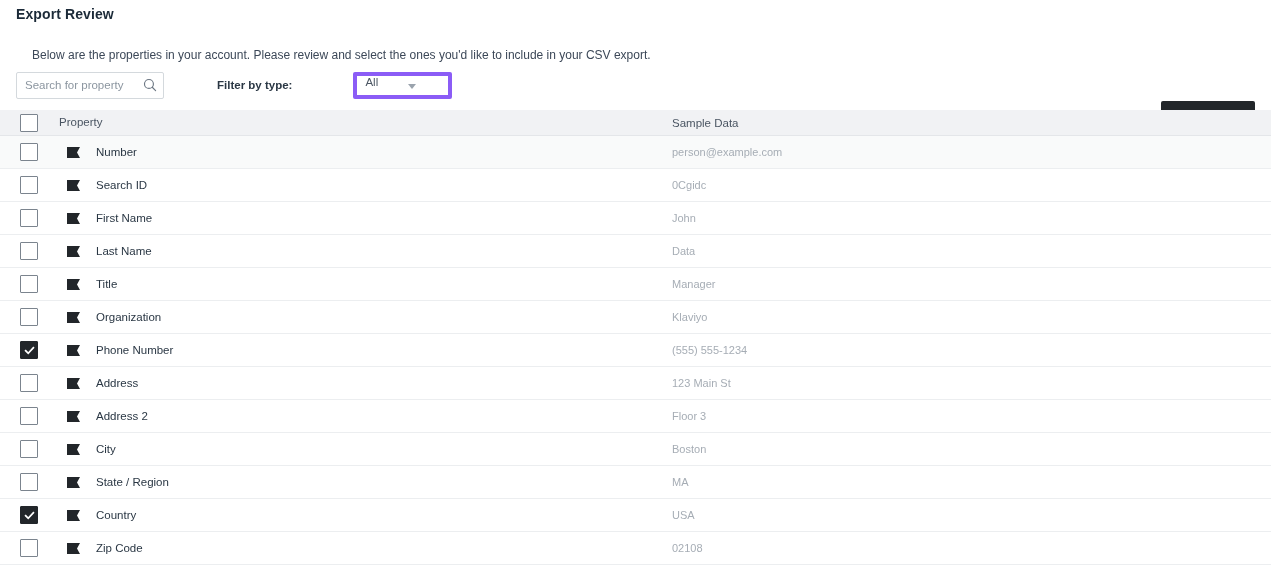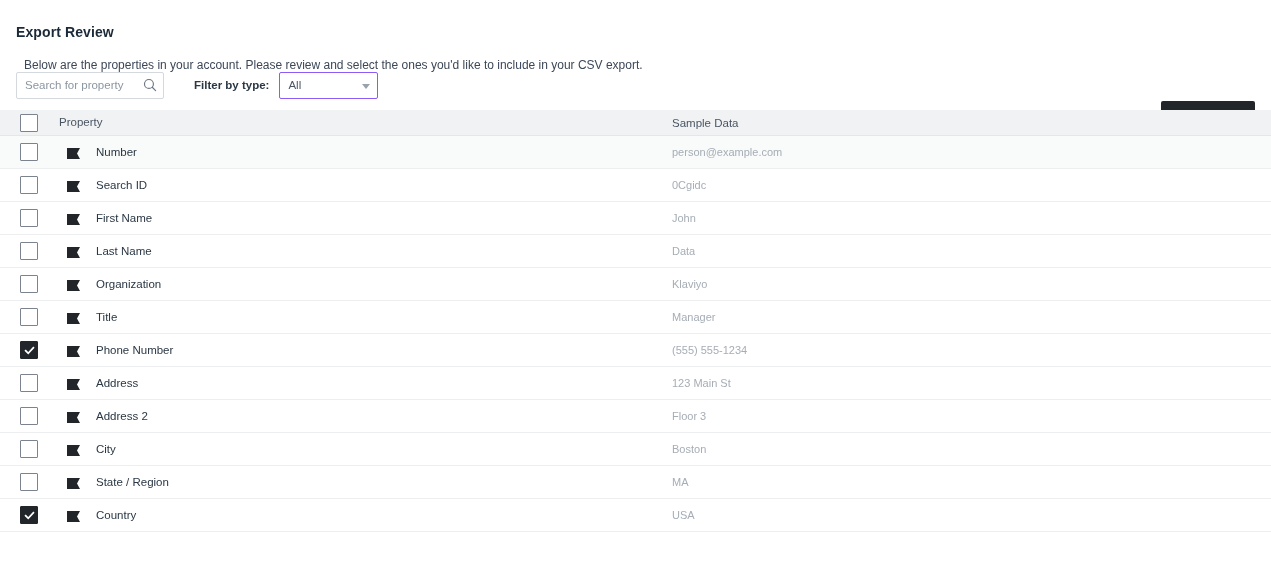--- a/index.html
+++ b/index.html
@@ -23,42 +23,43 @@
 
   
   .header {
     padding: 0 16px;
   }
   .page-title {
     font-size: 14px;
     font-weight: bold;
     color: #1b2a38;
     margin: 0;
-    padding-top: 24px;
+    padding-top: 6px;
     line-height: 16px;
     letter-spacing: 0.1px;
   }
   .page-subtitle {
     font-size: 12px;
     color: #3c4858;
-    margin: 8px;
+    margin: 16px;
     padding-top: 10px;
     line-height: 14px;
   }
 
   
   .toolbar {
     position: absolute;
     left: 0;
     top: 62px;
     width: 1271px;
     height: 46px;
     padding: 0 16px;
     display: flex;
     align-items: center;
+    gap: 23px;
   }
   .search-wrap {
     position: relative;
     width: 148px;
     height: 27px;
   }
   .search-input {
     width: 148px;
     height: 27px;
     border: 1px solid #d4d9dd;
@@ -88,28 +89,29 @@
   }
   .select-wrap {
     position: relative;
     margin-left: 10px;
     width: 99px;
     height: 27px;
   }
   .select-box {
     width: 99px;
     height: 27px;
-    border: 1px solid #8b5cf6;
+    border: 4px solid #8b5cf6;
     border-radius: 2px;
     background: #ffffff;
     font-size: 11.5px;
     color: #4a5562;
     padding: 0 22px 0 8px;
     display: flex;
-    align-items: center;
+    align-items: flex-start;
+    margin-left: 28px;
   }
   .select-caret {
     position: absolute;
     right: 8px;
     top: 12px;
     width: 0;
     height: 0;
     border-left: 4.5px solid transparent;
     border-right: 4.5px solid transparent;
     border-top: 5px solid #9aa3ad;
@@ -158,21 +160,21 @@
     flex: 0 0 56px;
     display: flex;
     align-items: center;
     justify-content: center;
     padding-left: 2px;
   }
   .cell-prop {
     flex: 0 0 616px;
     width: 616px;
     display: flex;
-    align-items: flex-end;
+    align-items: center;
     font-size: 11.5px;
     color: #2a3744;
   }
   .cell-sample {
     flex: 1 1 auto;
     font-size: 11px;
     color: #a6adb5;
   }
   .header-row .cell-prop,
   .header-row .cell-sample {
@@ -306,35 +308,35 @@
           <div class="cell-sample">Data</div>
         </div>
         <div class="row">
           <div class="cell-check">
             <div class="checkbox"></div>
           </div>
           <div class="cell-prop">
             <svg class="tag-icon" viewBox="0 0 13 11">
               <path d="M0 0 H13 L10 5.5 L13 11 H0 Z" fill="#22262a"></path>
             </svg>
+            <span class="prop-label">Title</span>
+          </div>
+          <div class="cell-sample">Manager</div>
+        </div>
+        <div class="row">
+          <div class="cell-check">
+            <div class="checkbox"></div>
+          </div>
+          <div class="cell-prop">
+            <svg class="tag-icon" viewBox="0 0 13 11">
+              <path d="M0 0 H13 L10 5.5 L13 11 H0 Z" fill="#22262a"></path>
+            </svg>
             <span class="prop-label">Organization</span>
           </div>
           <div class="cell-sample">Klaviyo</div>
-        </div>
-        <div class="row">
-          <div class="cell-check">
-            <div class="checkbox"></div>
-          </div>
-          <div class="cell-prop">
-            <svg class="tag-icon" viewBox="0 0 13 11">
-              <path d="M0 0 H13 L10 5.5 L13 11 H0 Z" fill="#22262a"></path>
-            </svg>
-            <span class="prop-label">Title</span>
-          </div>
-          <div class="cell-sample">Manager</div>
         </div>
         <div class="row">
           <div class="cell-check">
             <div class="checkbox checked">
               <svg class="tick" viewBox="0 0 12 12">
                 <polyline points="1.8,6.2 4.6,9 10.2,3.1" fill="none" stroke="#ffffff" stroke-width="1.9" stroke-linecap="square"></polyline>
               </svg>
             </div>
           </div>
           <div class="cell-prop">
@@ -402,16 +404,28 @@
             </div>
           </div>
           <div class="cell-prop">
             <svg class="tag-icon" viewBox="0 0 13 11">
               <path d="M0 0 H13 L10 5.5 L13 11 H0 Z" fill="#22262a"></path>
             </svg>
             <span class="prop-label">Country</span>
           </div>
           <div class="cell-sample">USA</div>
         </div>
+        <div class="row">
+          <div class="cell-check">
+            <div class="checkbox"></div>
+          </div>
+          <div class="cell-prop">
+            <svg class="tag-icon" viewBox="0 0 13 11">
+              <path d="M0 0 H13 L10 5.5 L13 11 H0 Z" fill="#22262a"></path>
+            </svg>
+            <span class="prop-label">Zip Code</span>
+          </div>
+          <div class="cell-sample">02108</div>
+        </div>
       </div>
   </div>
 
 </div>
 
 </body></html>

